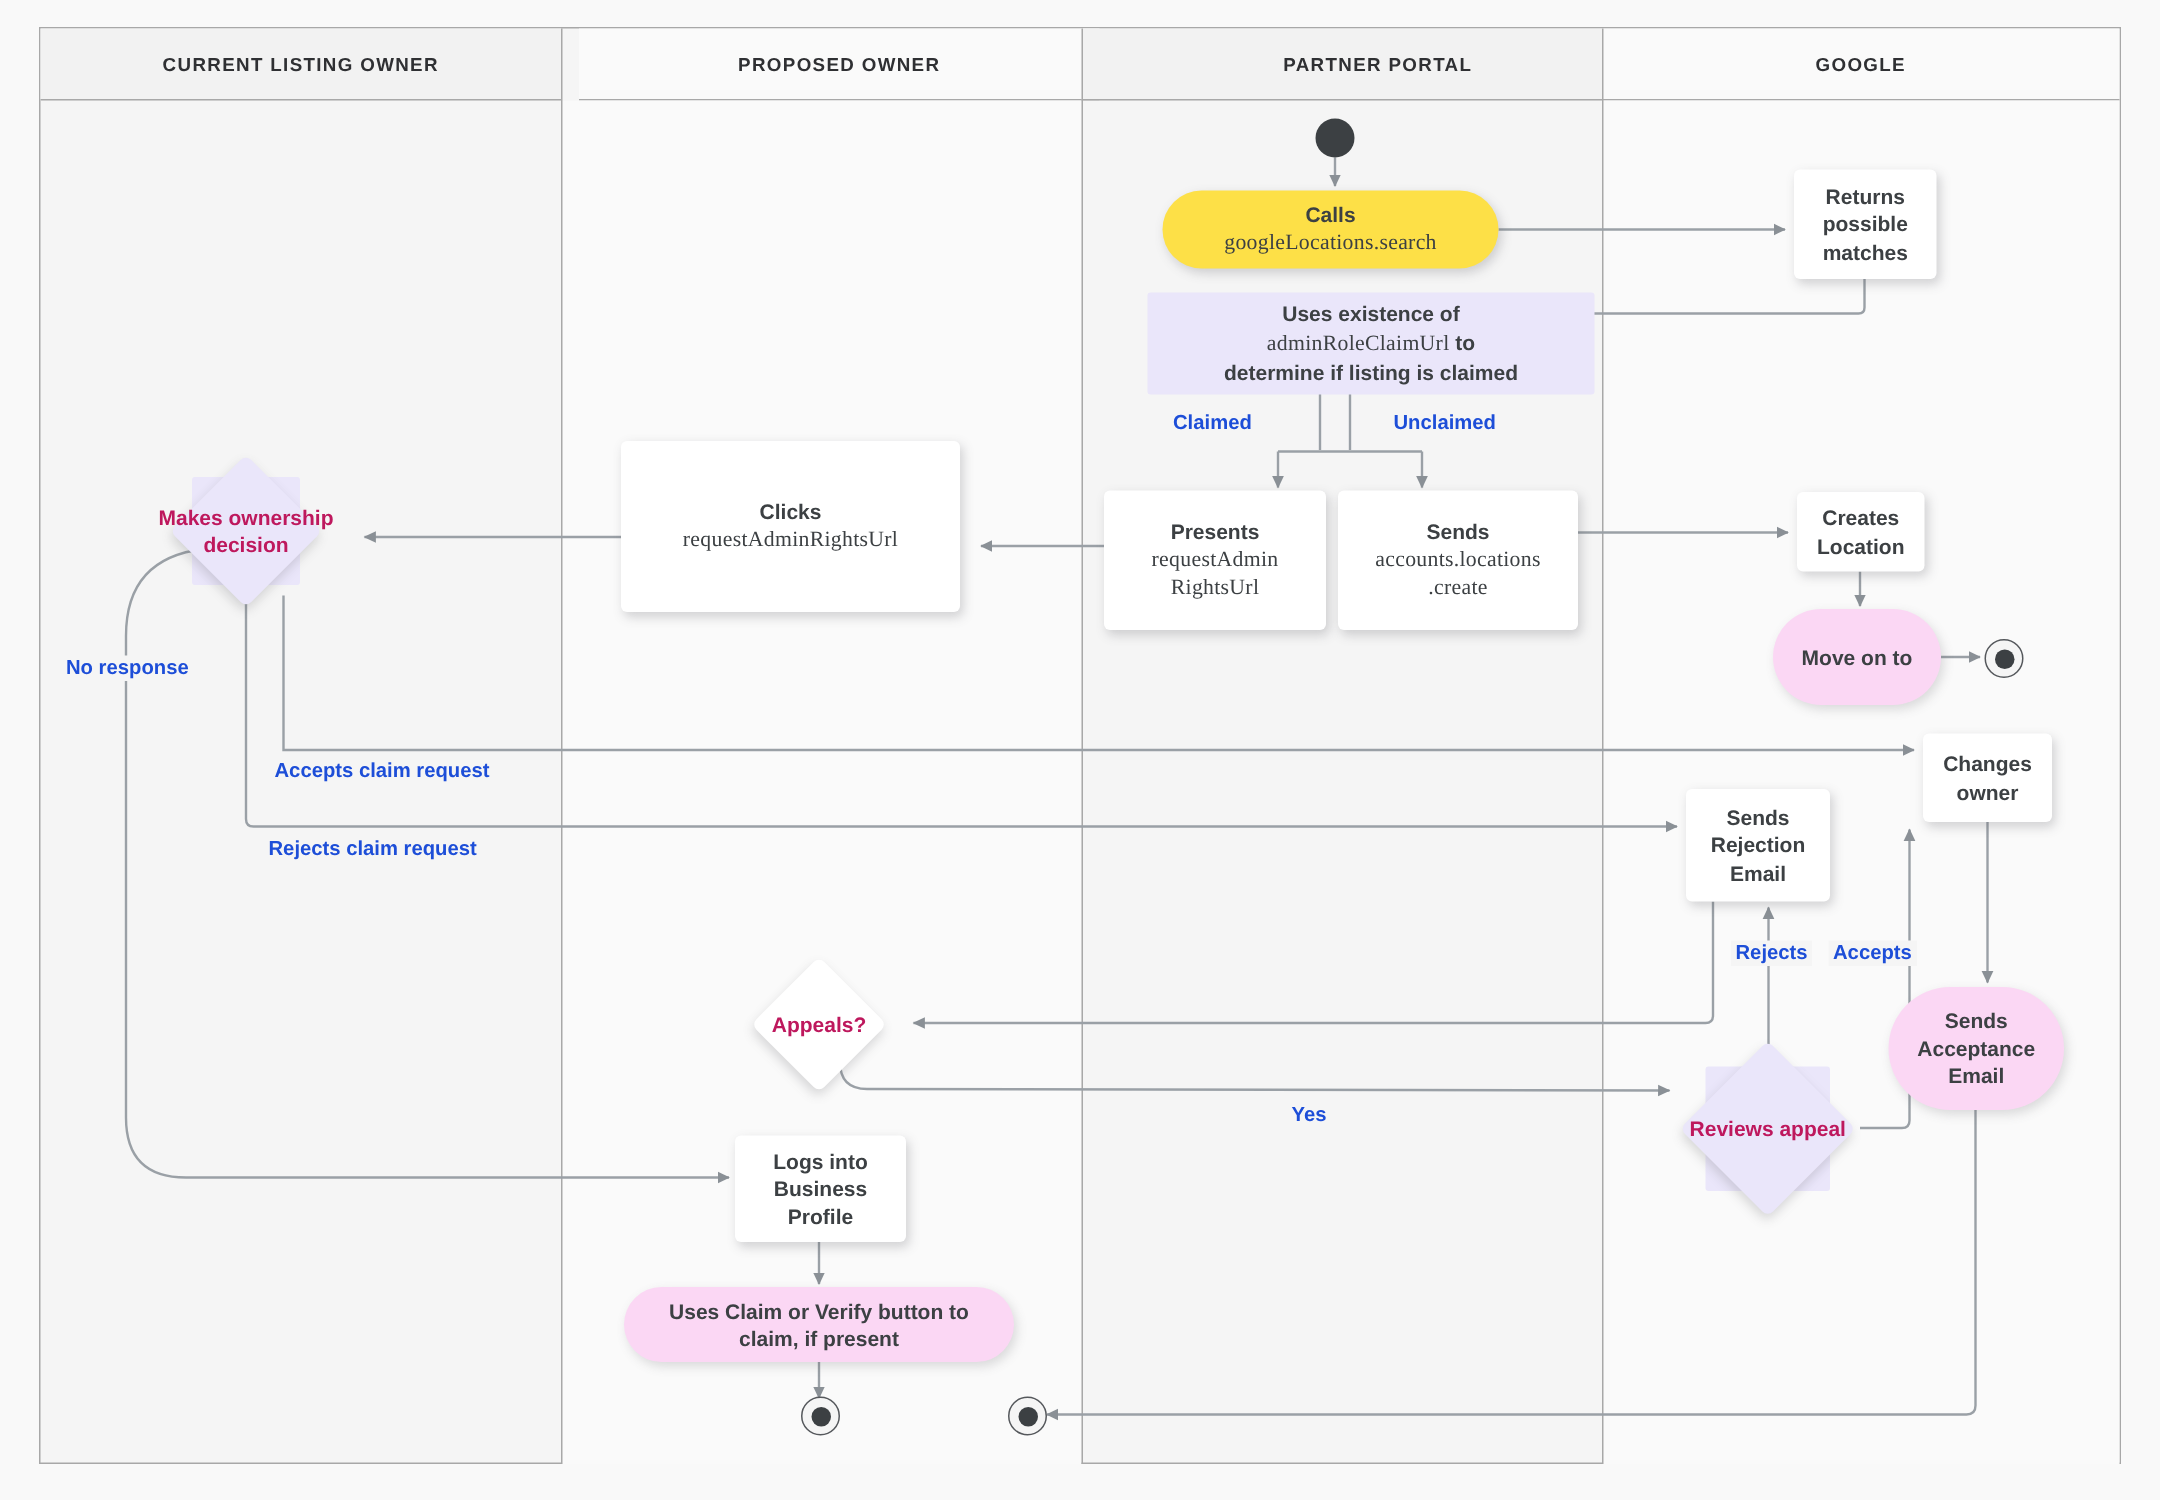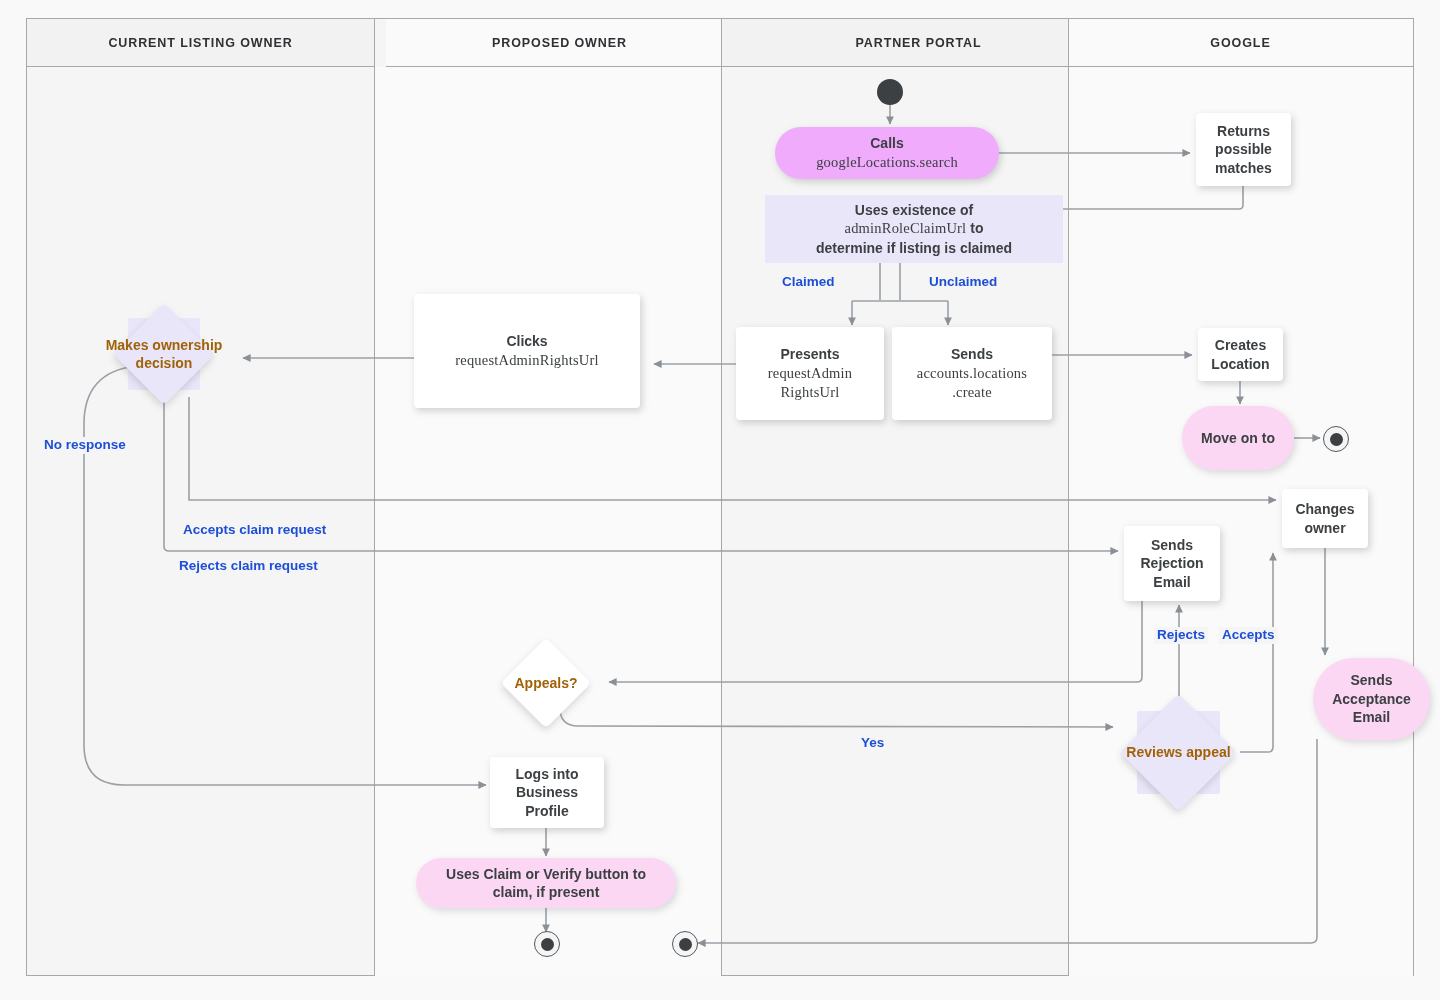--- a/index.html
+++ b/index.html
@@ -38,21 +38,21 @@
     position:absolute;box-sizing:border-box;
     display:flex;align-items:center;justify-content:center;
     text-align:center;font-size:14px;font-weight:700;color:#3c4043;
     line-height:1.32;
   }
   .box{
     background:#ffffff;border-radius:4px;
     box-shadow:2px 3px 7px rgba(90,90,95,.26);
   }
   .pill-cyan{
-    background:#f0abfc;border-radius:999px;
+    background:#fde047;border-radius:999px;
     box-shadow:2px 3px 7px rgba(90,90,95,.26);
   }
   .pill-pink{
     background:#fbd7f4;border-radius:999px;
     box-shadow:2px 3px 7px rgba(90,90,95,.20);
   }
   .lav{
     background:#eae6fa;border-radius:2px;
   }
   .mono{font-family:"Liberation Serif", serif;font-weight:400;font-size:14.5px;letter-spacing:.2px;}
@@ -63,21 +63,21 @@
   .diamond .shape{
     position:absolute;left:0;top:0;width:100%;height:100%;
     transform:rotate(45deg);border-radius:5px;
     box-shadow:2px 3px 7px rgba(90,90,95,.22);
   }
   .diamond.lav .shape{background:#eae6fa;}
   .diamond.white .shape{background:#ffffff;}
   .diamond .dlabel{
     position:absolute;left:-28px;top:0;width:calc(100% + 56px);height:100%;
     display:flex;align-items:center;justify-content:center;
-    text-align:center;font-size:14px;font-weight:700;color:#a16207;line-height:1.3;
+    text-align:center;font-size:14px;font-weight:700;color:#be185d;line-height:1.3;
     z-index:2;
   }
 
   
   .start-dot{
     position:absolute;width:26px;height:26px;border-radius:50%;
     background:#3c4043;
   }
   .end-dot{
     position:absolute;width:24px;height:24px;border-radius:50%;
@@ -236,21 +236,21 @@
 </div>
 
 <div class="node box" style="left:1282px;top:489px;width:86px;height:59px;">
   <div class="inner">Changes owner</div>
 </div>
 
 <div class="node box" style="left:1124px;top:526px;width:96px;height:75px;">
   <div class="inner">Sends Rejection Email</div>
 </div>
 
-<div class="node pill-pink" style="left:1313px;top:658px;width:117px;height:82px;justify-content:flex-end;">
+<div class="node pill-pink" style="left:1259px;top:658px;width:117px;height:82px;justify-content:flex-end;">
   <div class="inner">Sends Acceptance Email</div>
 </div>
 
 <div class="diamond white" style="left:514px;top:651px;width:64px;height:64px;">
   <div class="shape"></div>
   <div class="dlabel">Appeals?</div>
 </div>
 
 <div class="diamond lav" style="left:1137px;top:711px;width:83px;height:83px;">
   <div class="shape"></div>
@@ -269,17 +269,17 @@
   <i></i>
 </div>
 
 <div class="end-dot" style="left:672px;top:931px;">
   <i></i>
 </div>
 
 <div class="elabel" style="left:779px;top:274px;">Claimed</div>
 <div class="elabel" style="left:926px;top:274px;">Unclaimed</div>
 <div class="elabel" style="left:41px;top:437px;width:72px;">No response</div>
-<div class="elabel" style="left:180px;top:506px;margin-top:16px;">Accepts claim request</div>
+<div class="elabel" style="left:180px;top:506px;">Accepts claim request</div>
 <div class="elabel" style="left:176px;top:558px;">Rejects claim request</div>
 <div class="elabel" style="left:1154px;top:627px;">Rejects</div>
 <div class="elabel" style="left:1219px;top:627px;">Accepts</div>
 <div class="elabel" style="left:858px;top:735px;">Yes</div>
 
 </body></html>

